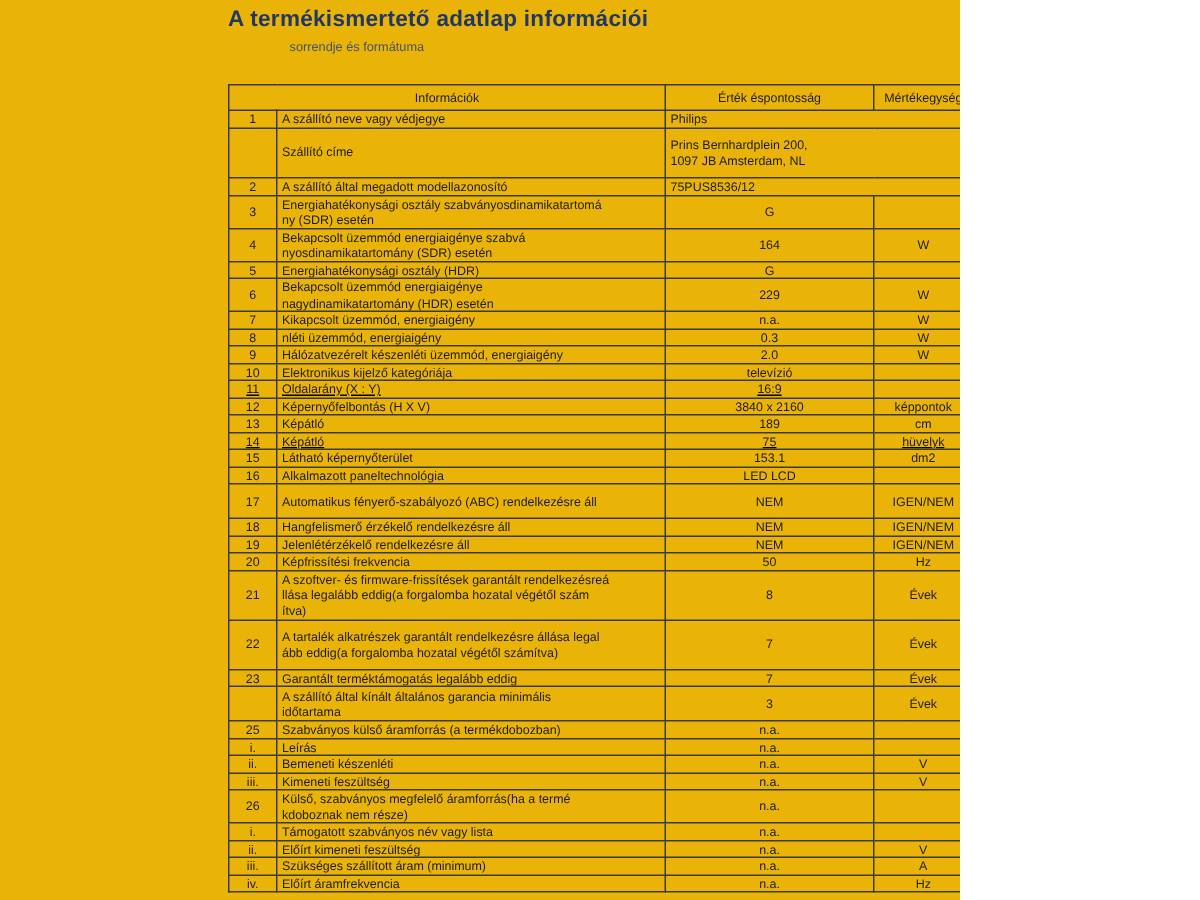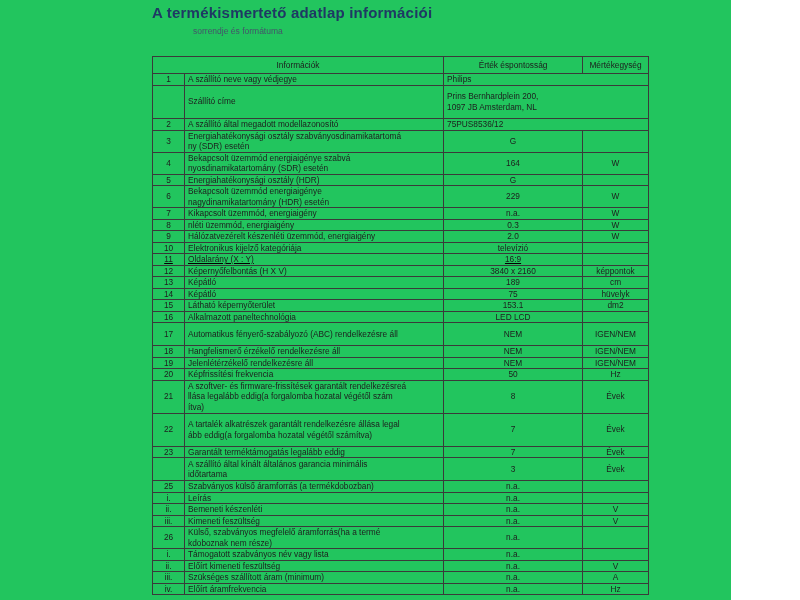--- a/index.html
+++ b/index.html
@@ -3,23 +3,23 @@
 <meta charset="utf-8">
 <style>
   html, body {
     margin: 0;
     padding: 0;
     background: #ffffff;
     font-family: "Liberation Sans", sans-serif;
   }
   .page {
     position: relative;
-    width: 731px;
+    width: 640px;
     height: 600px;
-    background: #22c55e;
+    background: #eab308;
     overflow: hidden;
   }
   .doc-title {
     position: absolute;
     left: 152px;
     top: 4px;
     font-size: 15px;
     font-weight: bold;
     color: #1F3864;
     letter-spacing: 0.2px;
@@ -173,21 +173,21 @@
           <td class="info">Képernyőfelbontás (H X V)</td>
           <td class="val">3840 x 2160</td>
           <td class="unit">képpontok</td>
         </tr>
         <tr style="height: 11px;">
           <td class="num">13</td>
           <td class="info">Képátló</td>
           <td class="val">189</td>
           <td class="unit">cm</td>
         </tr>
-        <tr style="height: 11px;">
+        <tr style="height: 11px; text-decoration: underline;">
           <td class="num">14</td>
           <td class="info">Képátló</td>
           <td class="val">75</td>
           <td class="unit">hüvelyk</td>
         </tr>
         <tr style="height: 11px; margin-left: 28px;">
           <td class="num">15</td>
           <td class="info">Látható képernyőterület</td>
           <td class="val">153.1</td>
           <td class="unit">dm2</td>

